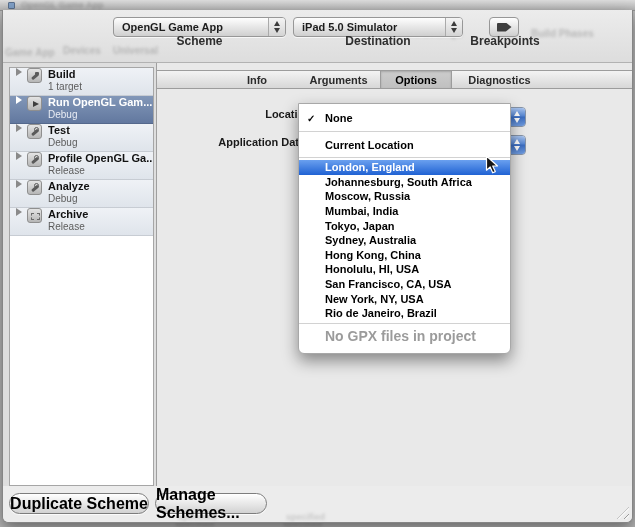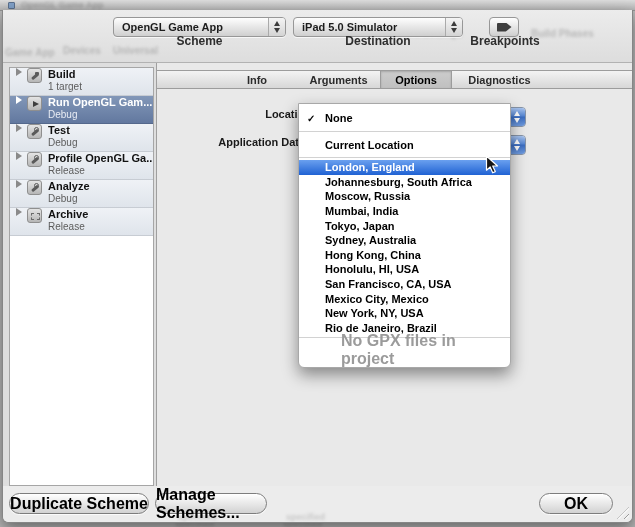--- a/index.html
+++ b/index.html
@@ -134,22 +134,22 @@
     background:#fff; border:1px solid #a8a8a8; border-radius:0 0 6px 6px;
     box-shadow:0 7px 16px rgba(0,0,0,.42); padding:3px 0 8px; }
   .mi { position:relative; font-size:11px; font-weight:bold; color:#000;
     padding-left:26px; display:flex; align-items:center; }
   .mi-top { height:22px; }
   .check { position:absolute; left:8px; font-size:10px; }
   .msep { height:1px; background:#d2d2d2; margin:2px 0; }
   .msep2 { margin:1px 0 2px; }
   .mi.loc { height:14.6px; }
   .mi.loc.selected { background:linear-gradient(#6aa0ef,#2062d3); color:#fff; }
-  .mfooter { height:18px; display:flex; align-items:center; padding-left:42px;
-    font-size:16px; font-weight:bold; color:#9b9b9b; margin-top:3px; }
+  .mfooter { height:18px; display:flex; align-items:center; padding-left:26px;
+    font-size:14px; font-weight:bold; color:#9b9b9b; margin-top:3px; }
 
   .cursor { position:absolute; left:482px; top:145px; z-index:6; }
 
   
   .footerbar { position:absolute; left:0; bottom:0; width:100%; height:36px;
     background:#ececec; border-radius:0 0 6px 6px; }
   .btn { position:absolute; top:7px; height:21px; border:1px solid #7d7d7d;
     border-radius:11px; background:linear-gradient(#ffffff,#d2d2d2);
     font-size:16px; font-weight:bold; color:#000; display:flex; align-items:center;
     justify-content:center; box-shadow:0 1px 1px rgba(255,255,255,.85),
@@ -307,35 +307,33 @@
         <div class="mi loc">Tokyo, Japan</div>
 
         <div class="mi loc">Sydney, Australia</div>
 
         <div class="mi loc">Hong Kong, China</div>
 
         <div class="mi loc">Honolulu, HI, USA</div>
 
         <div class="mi loc">San Francisco, CA, USA</div>
 
-        <div class="mi loc">Mexico City, Mexico</div>
 
         <div class="mi loc">New York, NY, USA</div>
 
         <div class="mi loc">Rio de Janeiro, Brazil</div>
       </div>
     <div class="msep"></div>
     <div class="mfooter">No GPX files in project</div>
   </div>
 
   <svg class="cursor" width="14" height="20" viewBox="0 0 14 20">
     <path d="M1.5 1 L1.5 15.2 L5.2 12 L7.7 17.8 L10.3 16.6 L7.7 11 L12.5 11 Z" fill="#161616" stroke="#ffffff" stroke-width="1.2" stroke-linejoin="round"></path>
   </svg>
 
   <div class="footerbar">
     <span class="fghost fg1">specified</span>
     <span class="fghost fg2">specified</span>
     <div class="btn btn-duplicate">Duplicate Scheme</div>
     <div class="btn btn-manage">Manage Schemes...</div>
-    <div class="btn btn-ok">OK</div>
     <div class="resize-grip"></div>
   </div>
 </div>
 
 </body></html>

